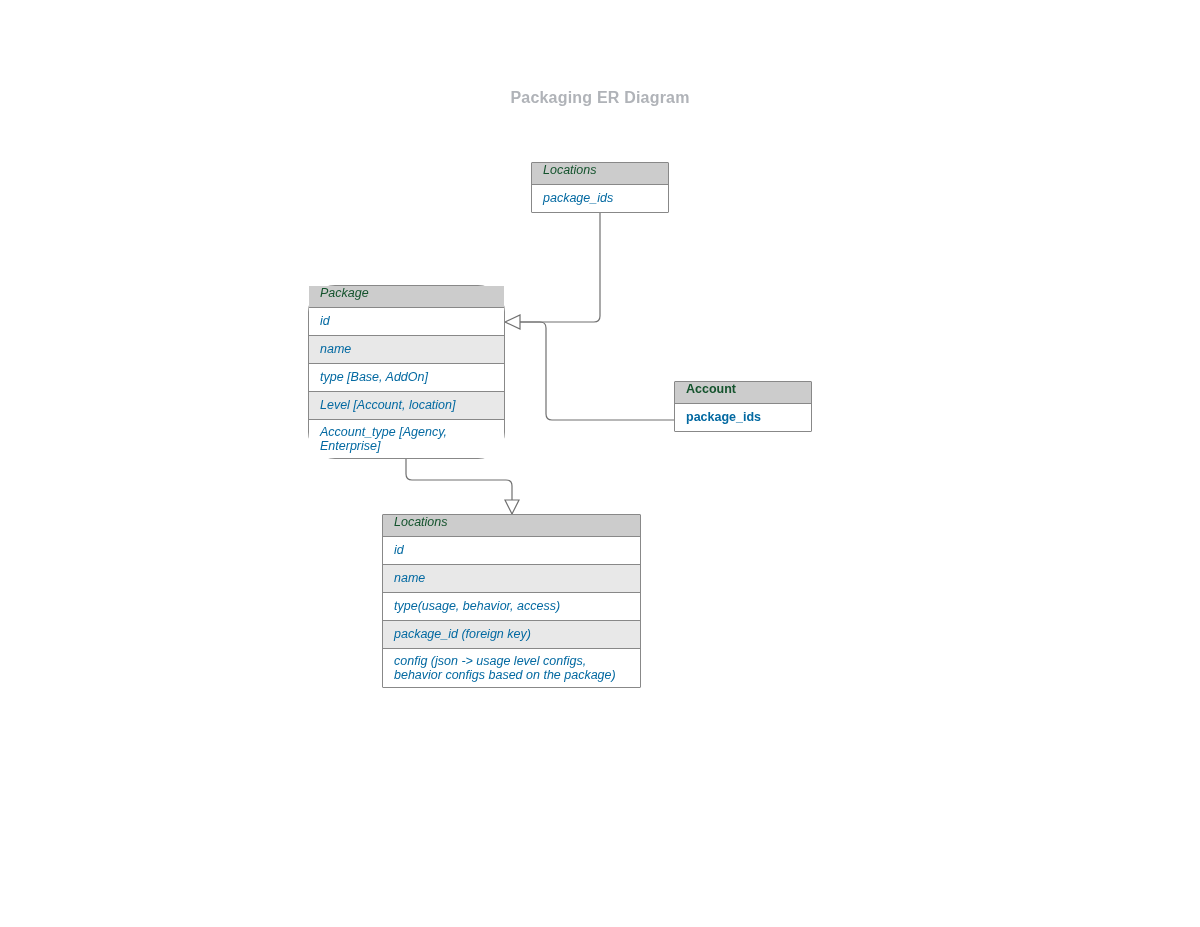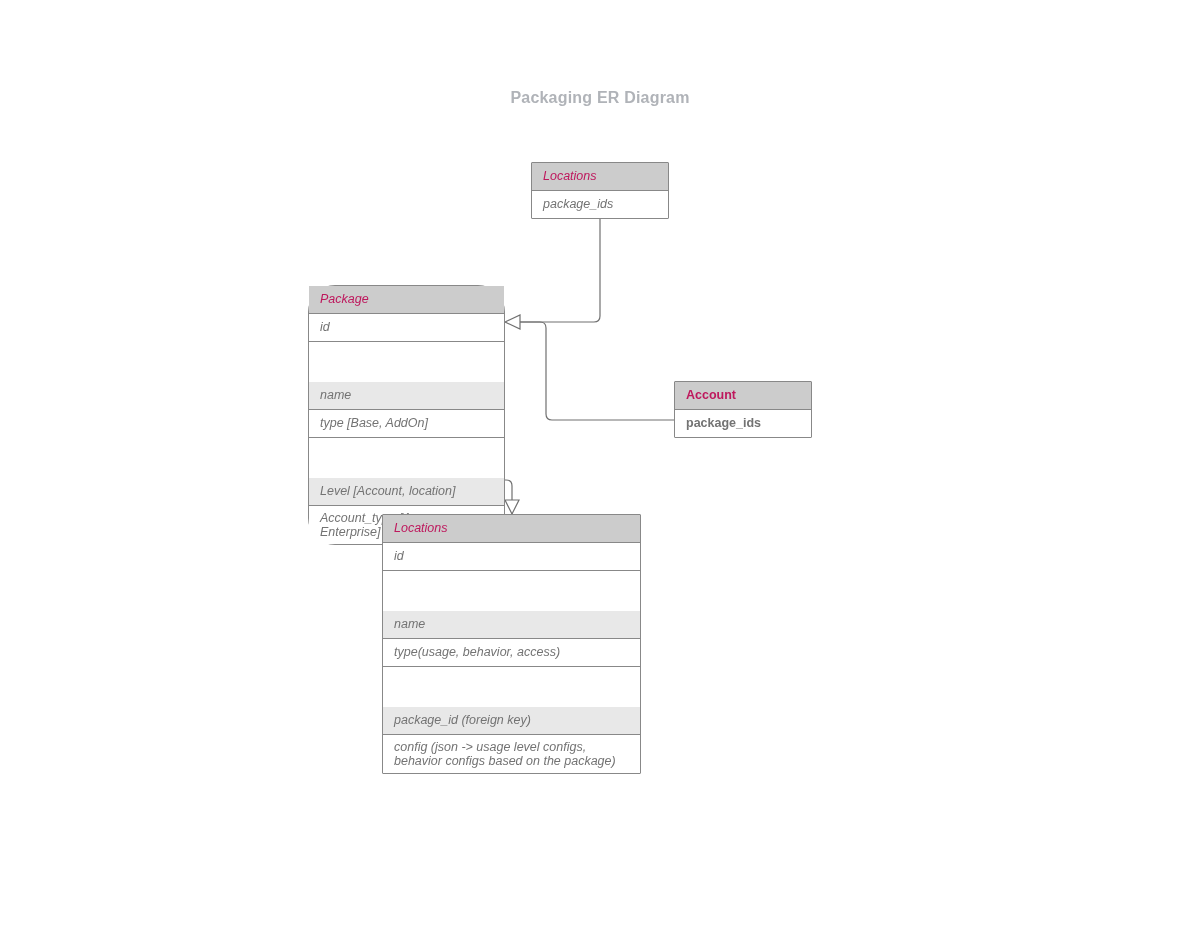--- a/index.html
+++ b/index.html
@@ -41,38 +41,37 @@
     border: 1px solid #888888;
     background: #ffffff;
     box-sizing: border-box;
     border-radius: 1px;
   }
   .entity .hdr {
     background: #cccccc;
     border-bottom: 1px solid #888888;
     font-style: italic;
     font-size: 12.5px;
-    color: #be185d;
-    padding: 6px 10px 6px 11px;
+    color: #14532d;
+    padding: 0 10px 6px 11px;
     box-sizing: border-box;
     line-height: 15px;
   }
   .entity .row {
     border-bottom: 1px solid #888888;
     font-style: italic;
     font-size: 12.5px;
-    color: #737373;
+    color: #0369a1;
     padding: 6px 10px 6px 11px;
     box-sizing: border-box;
     line-height: 15px;
     background: #ffffff;
   }
   .entity .row.alt {
     background: #e8e8e8;
-    margin-top: 40px;
   }
   .entity .row.last {
     border-bottom: none;
   }
   .entity .row.two {
     line-height: 14px;
     padding-top: 5px;
     padding-bottom: 5px;
   }
   .entity.plain .hdr,

